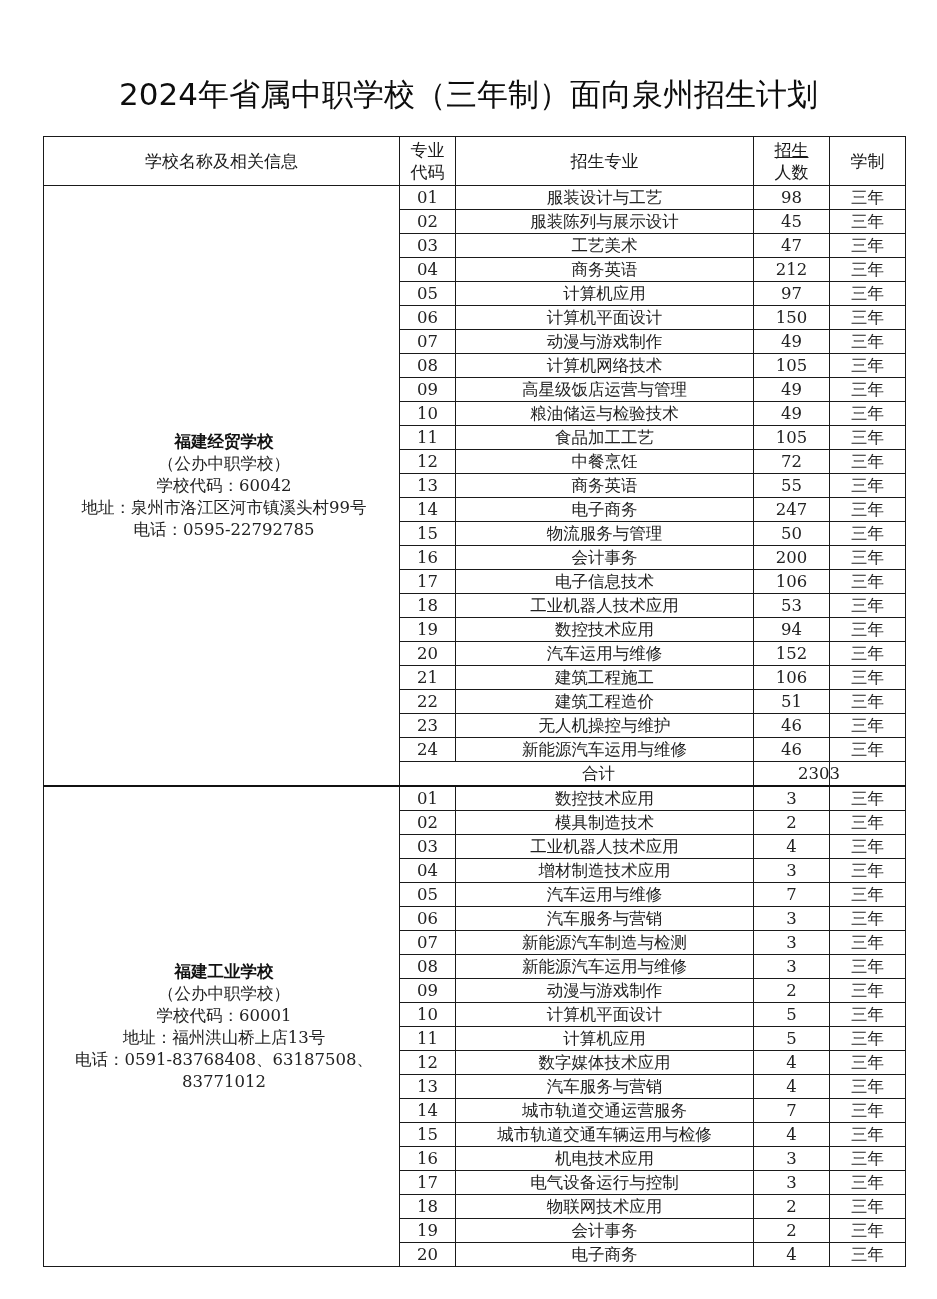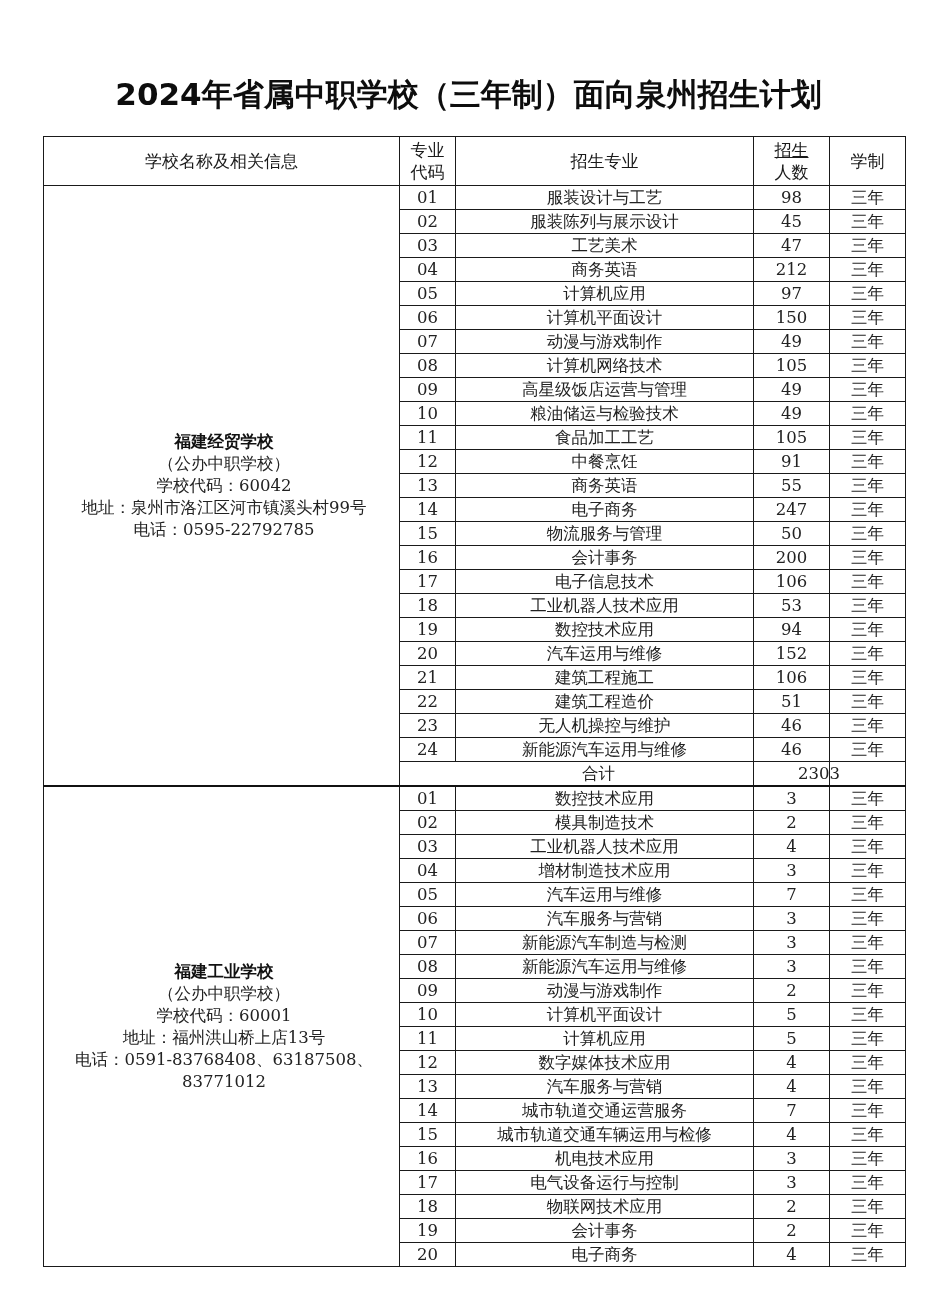--- a/index.html
+++ b/index.html
@@ -1,19 +1,19 @@
 <!DOCTYPE html>
 <html><head>
 <meta charset="utf-8">
 <style>
   html, body { margin: 0; padding: 0; background: #ffffff; }
   body { width: 937px; height: 1299px; overflow: hidden; position: relative;
          font-family: "DejaVu Serif", "Liberation Serif", serif; color: #111; }
   .title { position: absolute; top: 74px; left: 0; width: 937px; text-align: center;
-           font-family: "DejaVu Sans", "Liberation Sans", sans-serif; font-weight: bold;
+           font-family: "DejaVu Sans", "Liberation Sans", sans-serif; font-weight: normal;
            font-size: 31px; letter-spacing: 0px; color: #0d0d0d; }
   table.plan { position: absolute; top: 136px; left: 43px; border-collapse: collapse;
                table-layout: fixed; width: 862px; }
   table.plan td, table.plan th { border: 1.5px solid #1a1a1a; padding: 0; text-align: center;
                vertical-align: middle; font-weight: normal; }
   table.plan thead th { height: 48px; font-family: "DejaVu Sans", "Liberation Sans", sans-serif;
                font-size: 17px; line-height: 22px; color: #1a1a1a; }
   table.plan tbody td { height: 23px; font-size: 16.5px; line-height: 22px; color: #222; }
   td.school { text-align: left; vertical-align: middle; padding-left: 5px !important;
               font-size: 16.5px; line-height: 25px; color: #222; }
@@ -115,21 +115,21 @@
       </tr>
       <tr>
         <td>11</td>
         <td>食品加工工艺</td>
         <td>105</td>
         <td class="dur">三年</td>
       </tr>
       <tr>
         <td>12</td>
         <td>中餐烹饪</td>
-        <td>91</td>
+        <td>72</td>
         <td class="dur">三年</td>
       </tr>
       <tr>
         <td>13</td>
         <td>商务英语</td>
         <td>55</td>
         <td class="dur">三年</td>
       </tr>
       <tr>
         <td>14</td>

